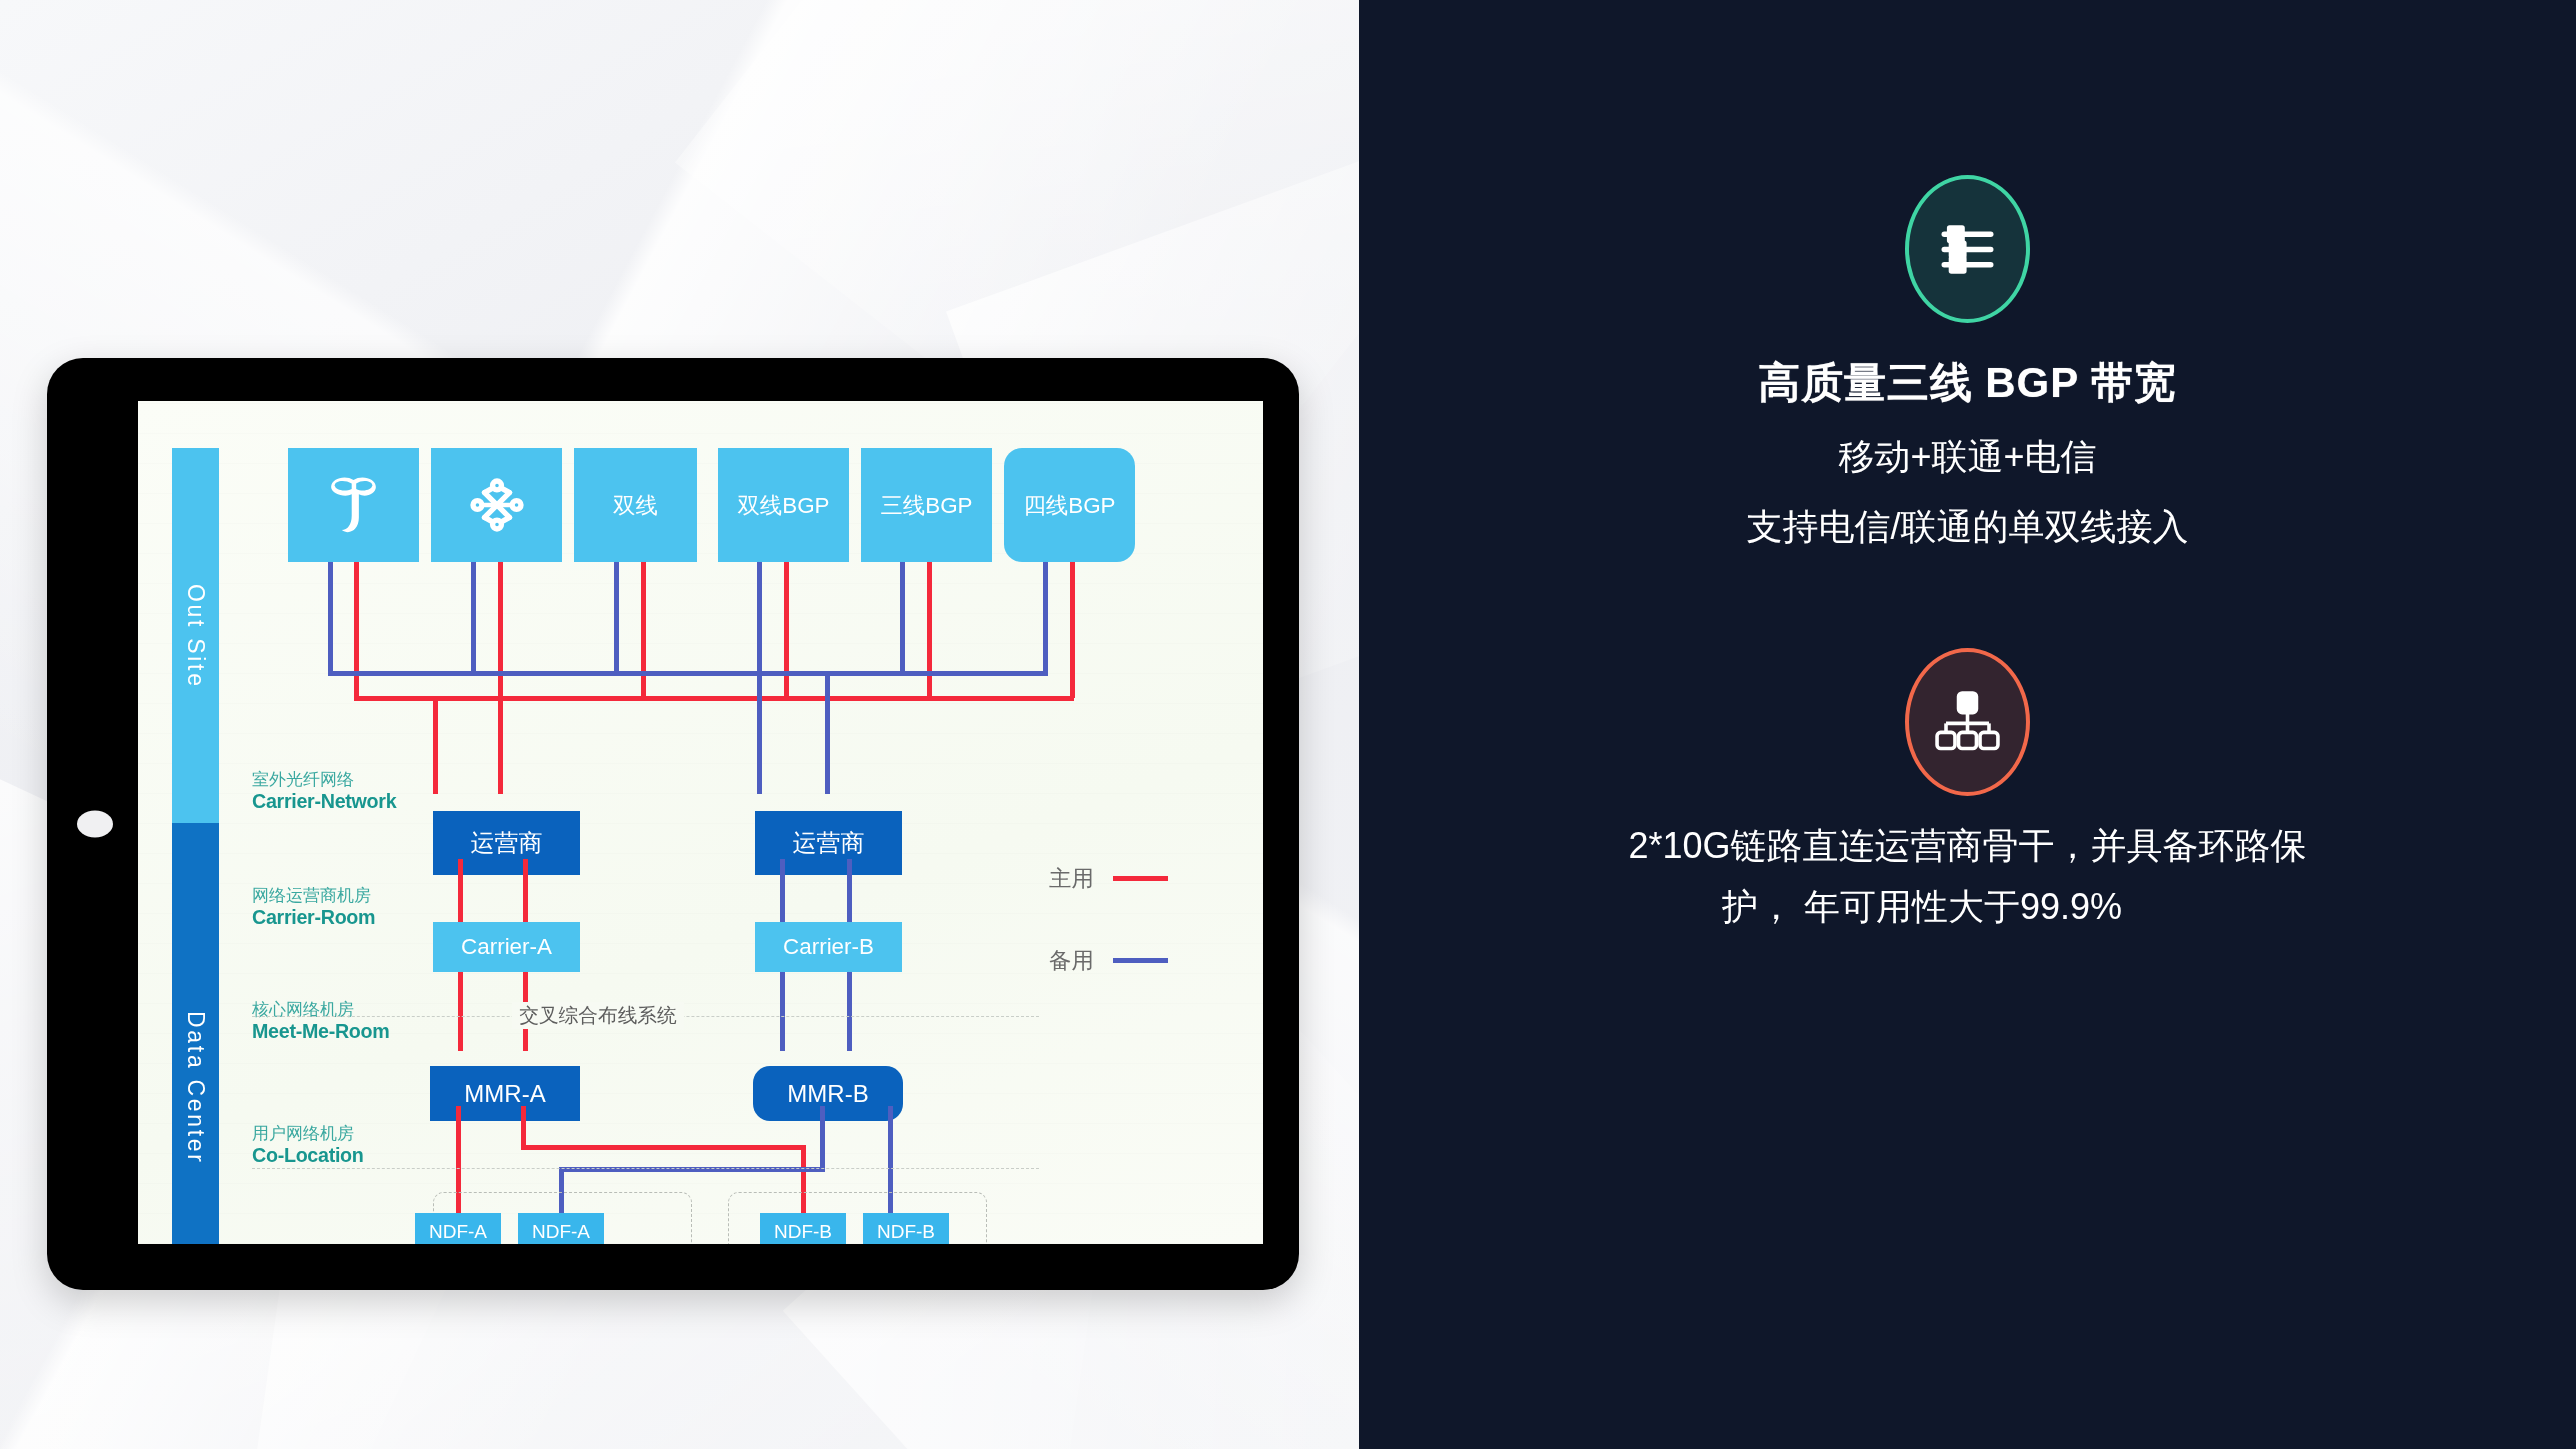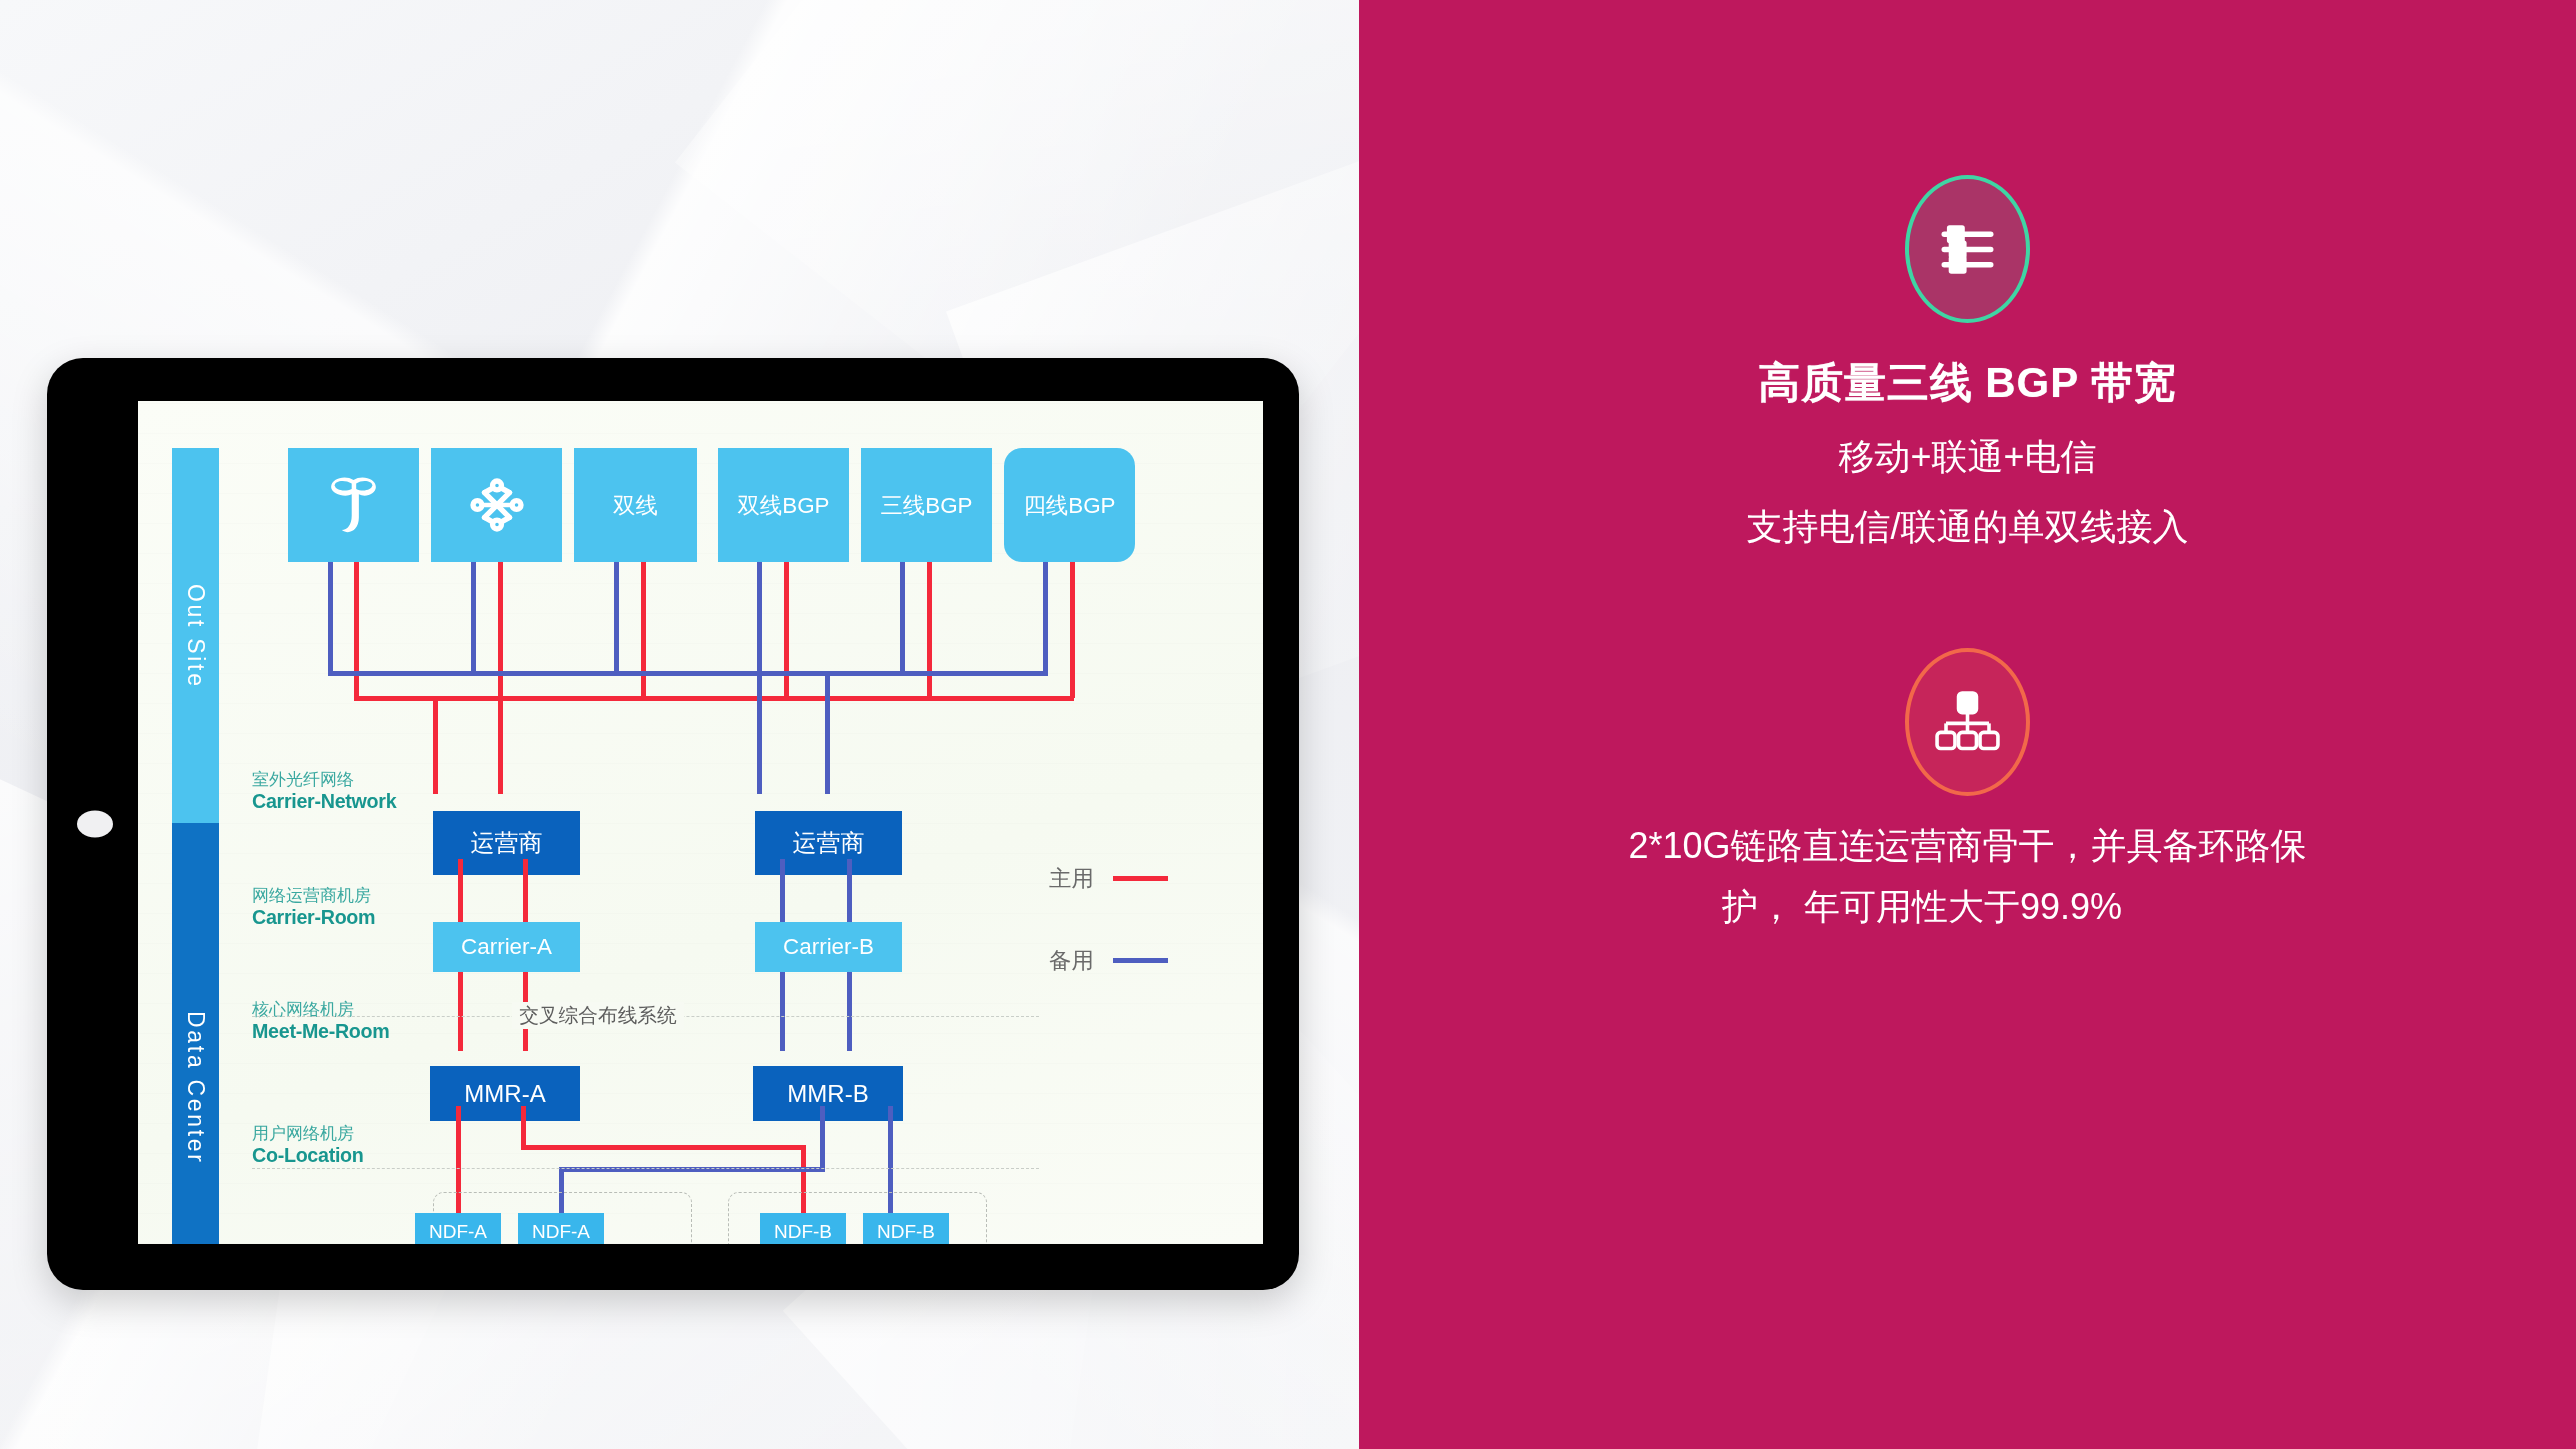--- a/index.html
+++ b/index.html
@@ -116,21 +116,21 @@
   .zone { position: absolute; border: 1.8px dashed #b9bdb7; border-radius: 10.7px; }
 
   
   .legend-item { position: absolute; display: flex; align-items: center; }
   .legend-item .lbl { font-size: 22.4px; color: #6a6a6a; margin-right: 19.7px; }
   .legend-item .swatch { width: 55px; height: 5.4px; }
 
   
   #right-panel {
     position: absolute; left: 1359px; top: 0; width: 1217px; height: 1449px;
-    background: #be185d;
+    background: #0f172a;
     display: flex; flex-direction: column; align-items: center;
   }
   .feature { width: 100%; text-align: center; color: #fff; }
   .feature-icon-wrap {
     width: 125px; height: 148px; margin: 0 auto; border-radius: 50%;
     display: flex; align-items: center; justify-content: center;
   }
   #icon1 { border: 4.5px solid #3fd5a4; background: rgba(63,213,164,.15); }
   #icon2 { border: 4.5px solid #f2684a; background: rgba(242,104,74,.16); }
   .feature-title {
@@ -263,21 +263,21 @@
         <div class="line" style="left:385px; top:571px; width:4.5px; height:79px;"></div>
         <div class="line blue" style="left:642px; top:571px; width:4.5px; height:79px;"></div>
         <div class="line blue" style="left:709px; top:571px; width:4.5px; height:79px;"></div>
 
         <div class="dotsep" style="left:114px; top:615px; width:787px;"></div>
         <div id="cross-label" style="left:374px; top:601px;">交叉综合布线系统</div>
 
         <div class="node dark" style="left:292px; top:649px; width:150px; height:55px; font-size:24px;">
           <span>MMR-A</span>
         </div>
-        <div class="node dark" style="left:615px; top:649px; width:150px; height:55px; font-size:24px;">
+        <div class="node dark" style="left:615px; top:649px; width:150px; height:55px; font-size:24px;border-radius:17px;">
           <span>MMR-B</span>
         </div>
 
         <div class="line" style="left:318px; top:705px; width:4.5px; height:197px;"></div>
 
         <div class="line" style="left:383px; top:705px; width:4.5px; height:41px;"></div>
         <div class="line" style="left:383px; top:744px; width:284px; height:4.5px;"></div>
         <div class="line" style="left:663px; top:744px; width:4.5px; height:157px;"></div>
 
         <div class="line blue" style="left:750px; top:705px; width:4.5px; height:197px;"></div>

